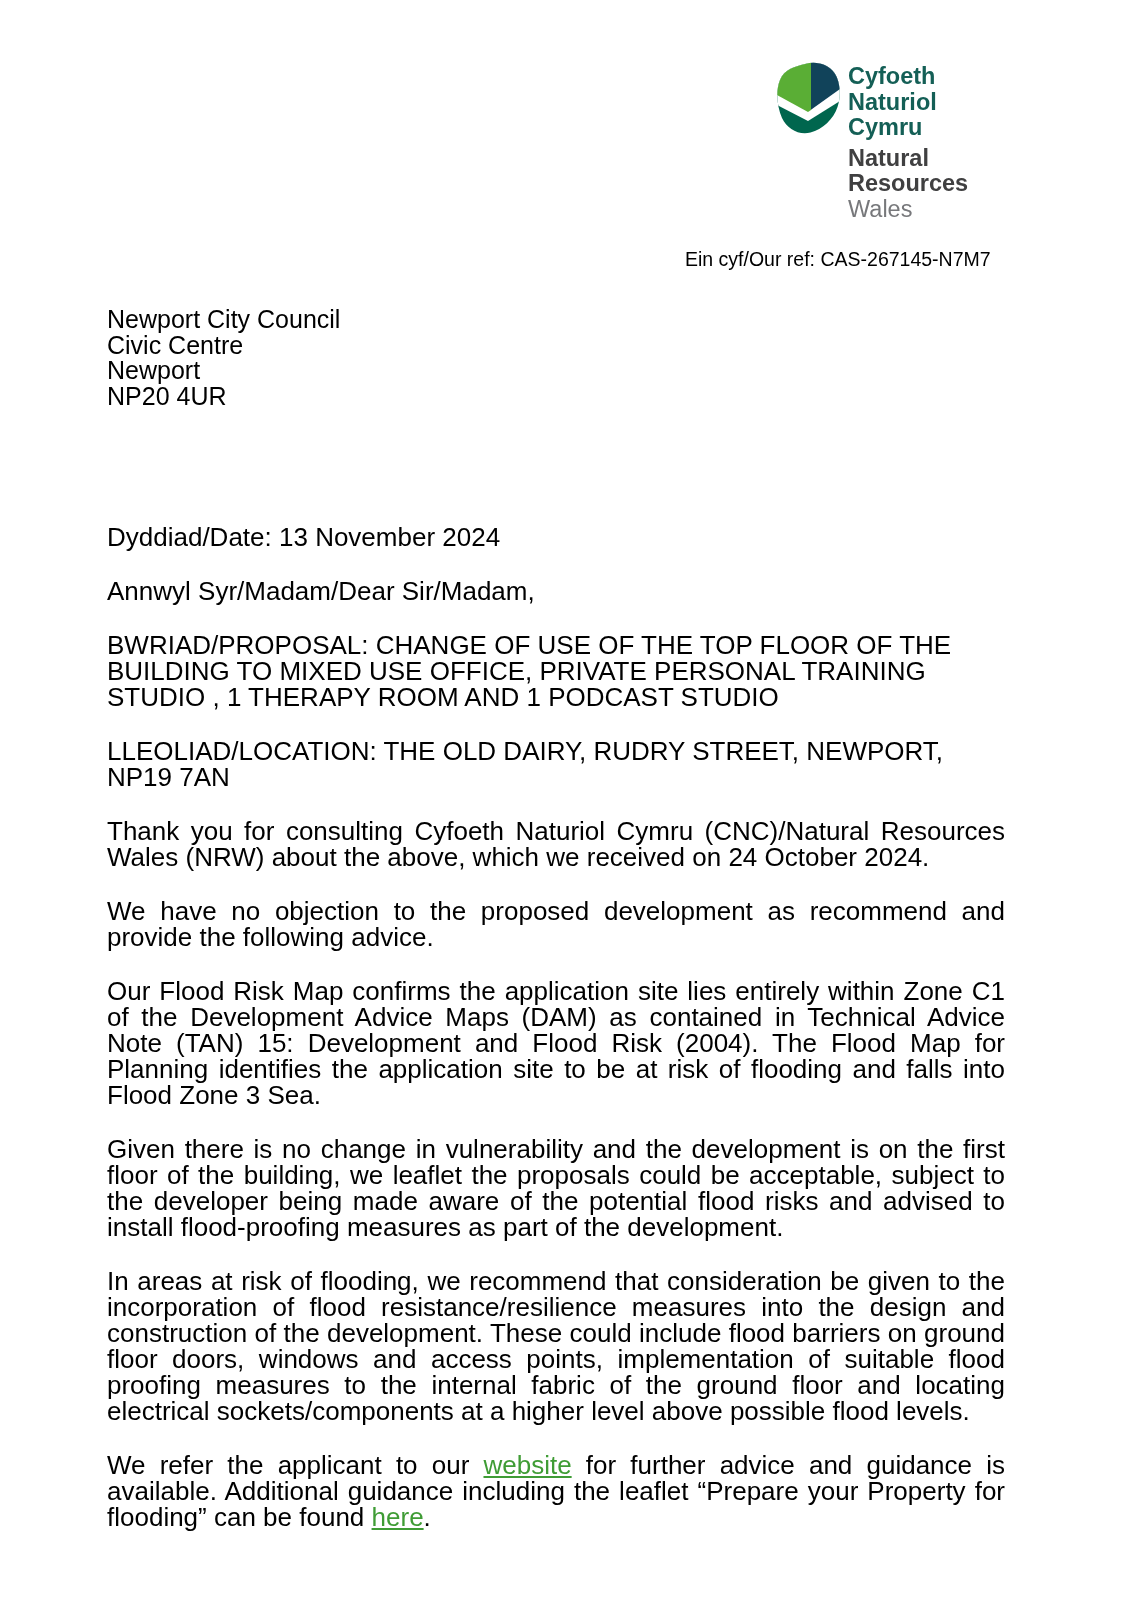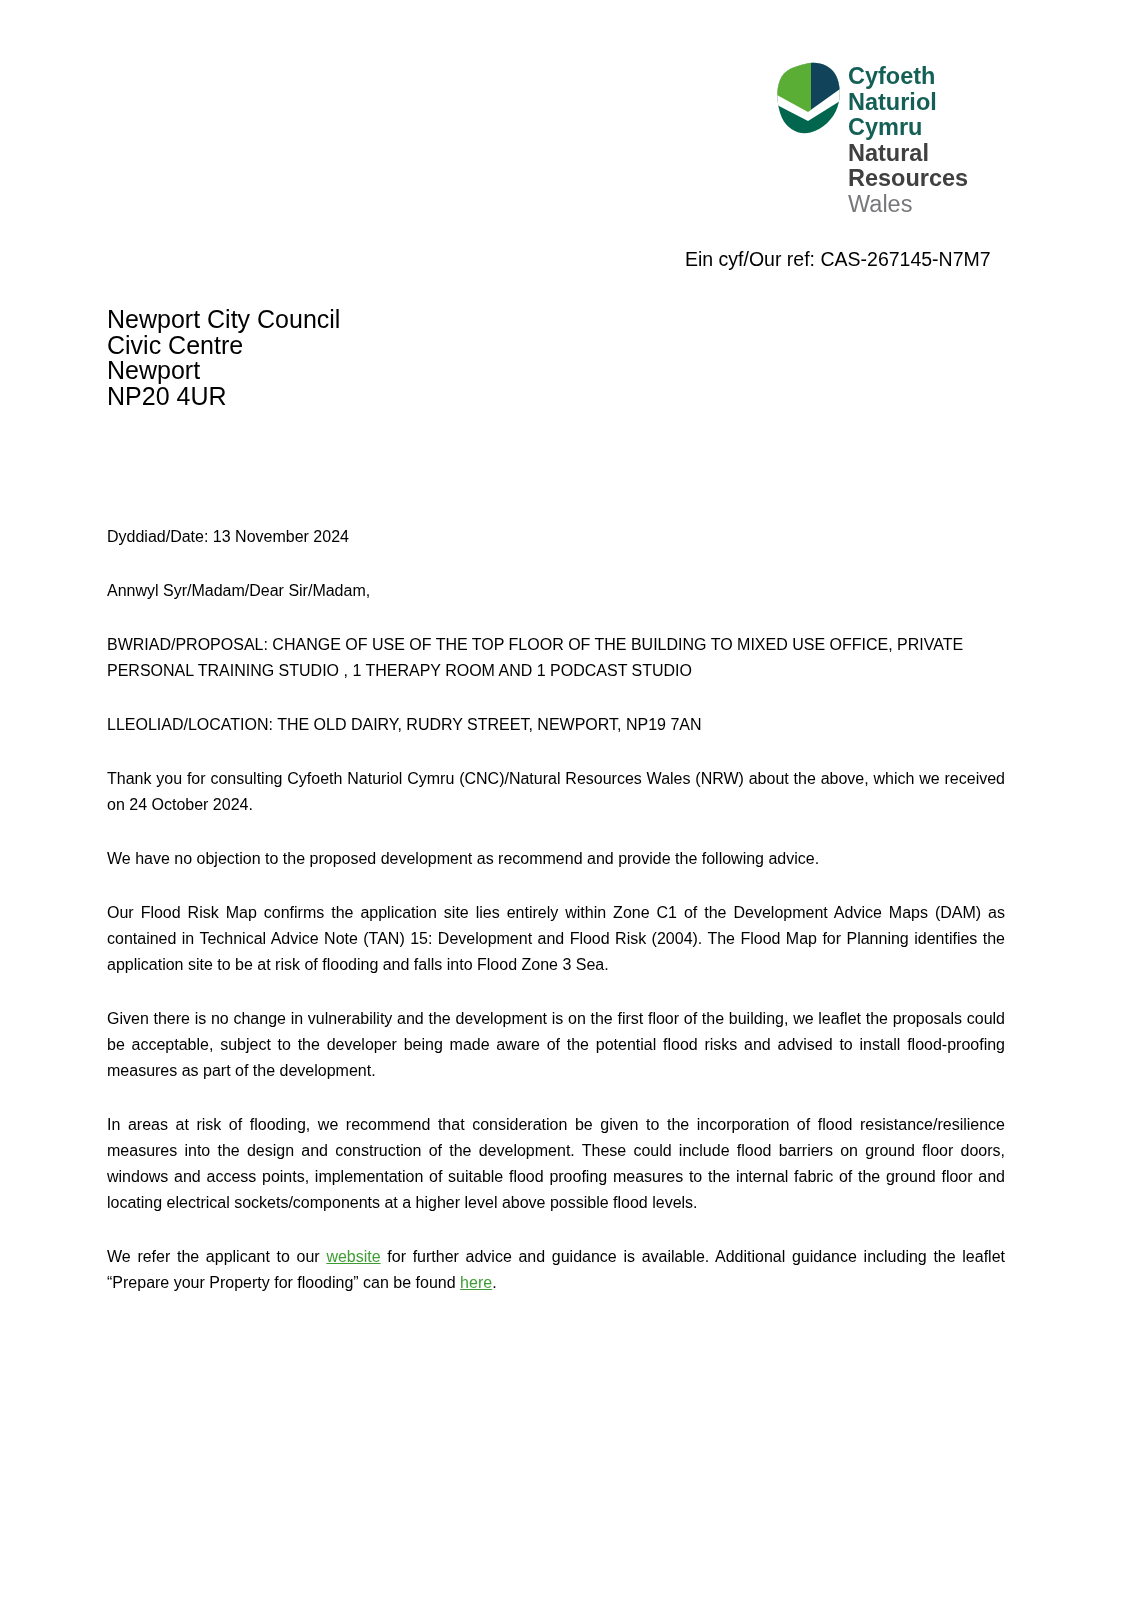--- a/index.html
+++ b/index.html
@@ -23,21 +23,21 @@
     gap: 8px;
     align-items: flex-start;
   }
   .logo-mark { width: 63px; height: 72px; flex: 0 0 auto; }
   .f-green  { fill: var(--logo-green, #5aae35); }
   .f-navy   { fill: var(--logo-navy, #11435a); }
   .f-dgreen { fill: var(--logo-dark-green, #00664e); }
   .f-white  { fill: #ffffff; }
   .logo-text { font-size: 23.5px; font-weight: bold; line-height: 25.5px; padding-top: 2px; }
   .logo-text .welsh { color: var(--logo-welsh-text, #145f56); }
-  .logo-text .eng-block { }
+  .logo-text .eng-block { margin-top: 5px; }
   .logo-text .eng { color: var(--logo-english-bold, #404041); }
   .logo-text .wales { color: var(--logo-english-light, #77787b); font-weight: normal; }
 
   
   .refs {
     position: absolute;
     left: 685px;
     top: 246px;
     font-size: 19.5px;
     line-height: 27.5px;
@@ -51,21 +51,21 @@
     font-size: 25px;
     line-height: 25.5px;
   }
 
   
   .main {
     position: absolute;
     left: 107px;
     top: 524px;
     width: 898px;
-    font-size: 16px;
+    font-size: 26px;
     line-height: 26px;
   }
   .main p { margin: 0 0 28px 0; }
   .just { text-align: justify; }
   a.link {
     color: var(--link-green, #3f9c35);
     text-decoration: underline;
     cursor: pointer;
   }
 </style>

